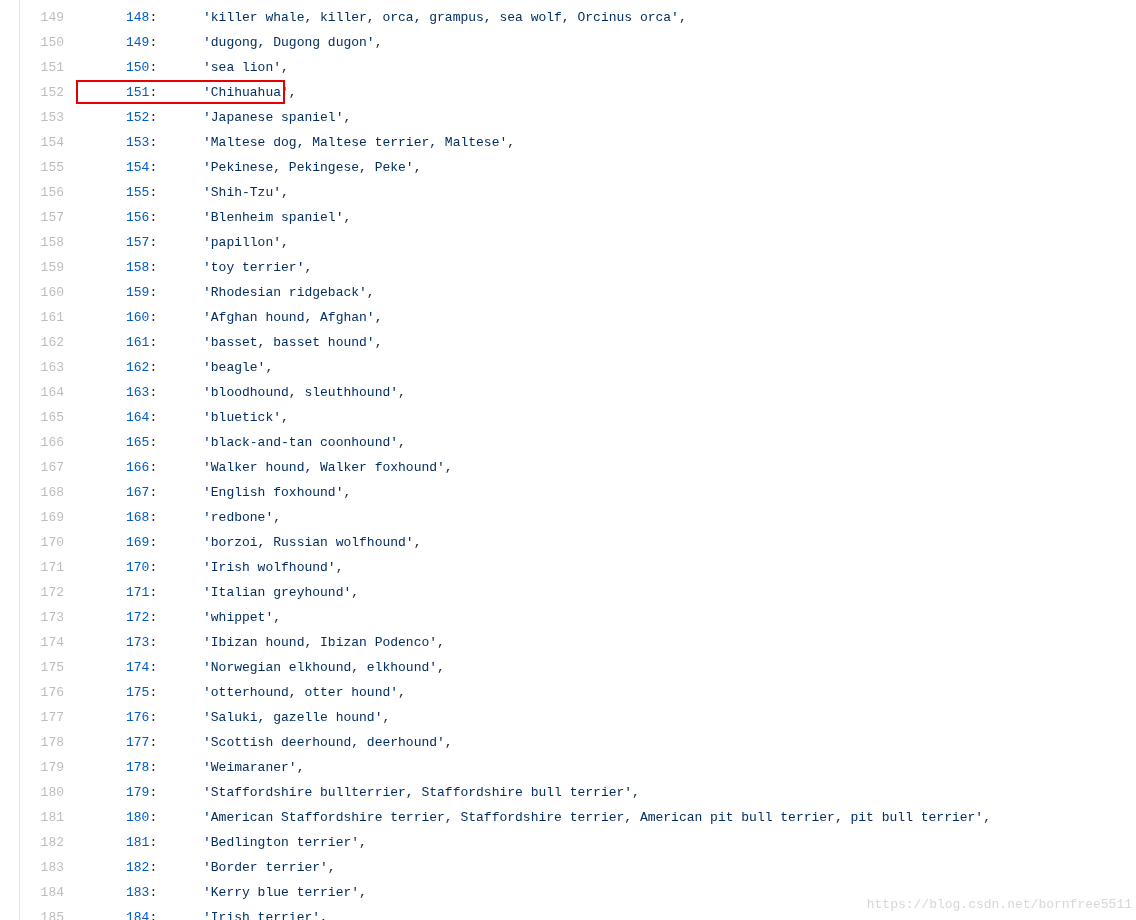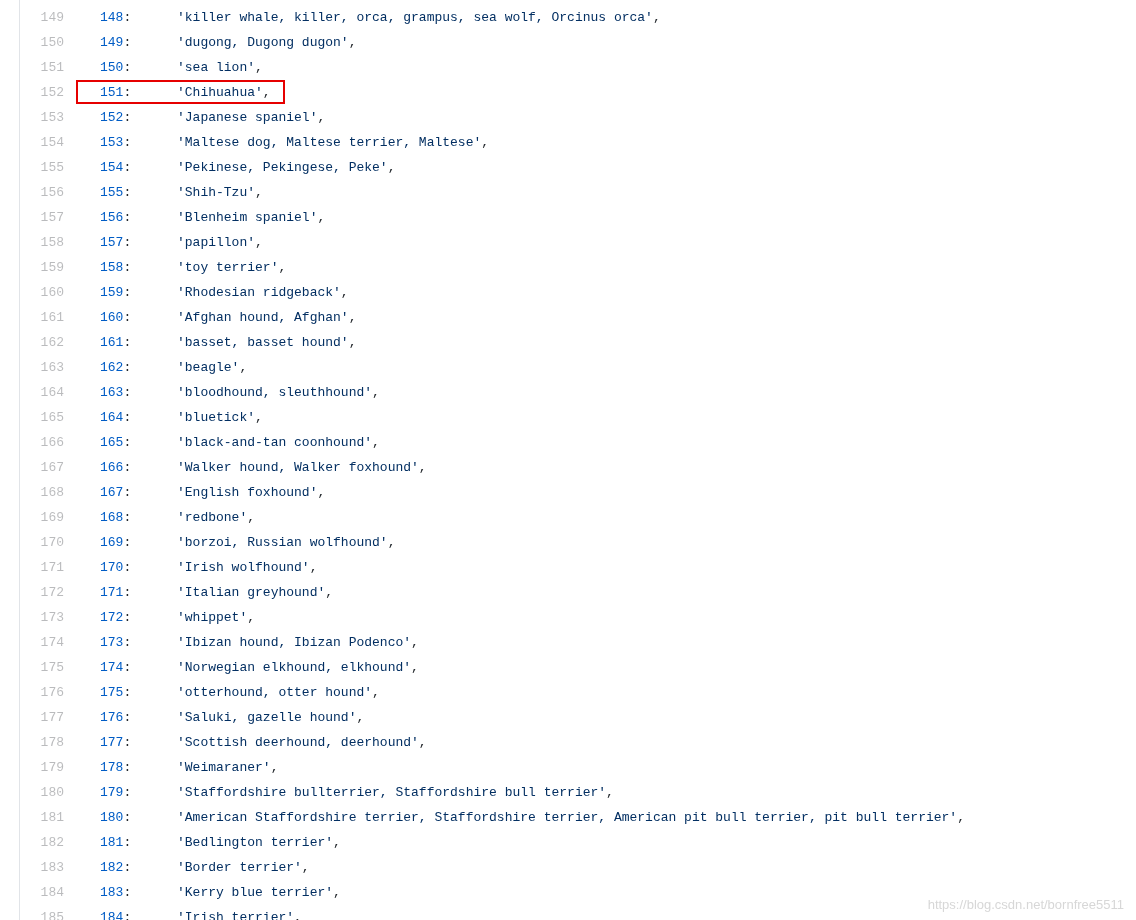--- a/index.html
+++ b/index.html
@@ -46,37 +46,38 @@
     .line {
       height: 25px;
       line-height: 25px;
       font-size: 13px;
     }
     .gutter .line {
       font-size: 13px;
     }
     .num {
       color: #005cc5;
+      margin-left: 26px;
     }
     .str {
       color: #032f62;
       margin-left: 38px;
     }
     .highlight-box {
       position: absolute;
       border: 2px solid #e60000;
       pointer-events: none;
     }
     .watermark {
       position: absolute;
-      right: 12px;
+      right: 4px;
       bottom: 8px;
       font-size: 13px;
       color: #d7d7d7;
-      font-family: Liberation Sans, sans-serif;
+      font-family: Liberation Mono, monospace;
       user-select: none;
     }
   </style>
 </head>
 <body>
 
 <div class="code-container">
   <div class="left-margin"></div>
   <div class="gutter" id="gutter">
       <div style="height: 5px;"></div>

